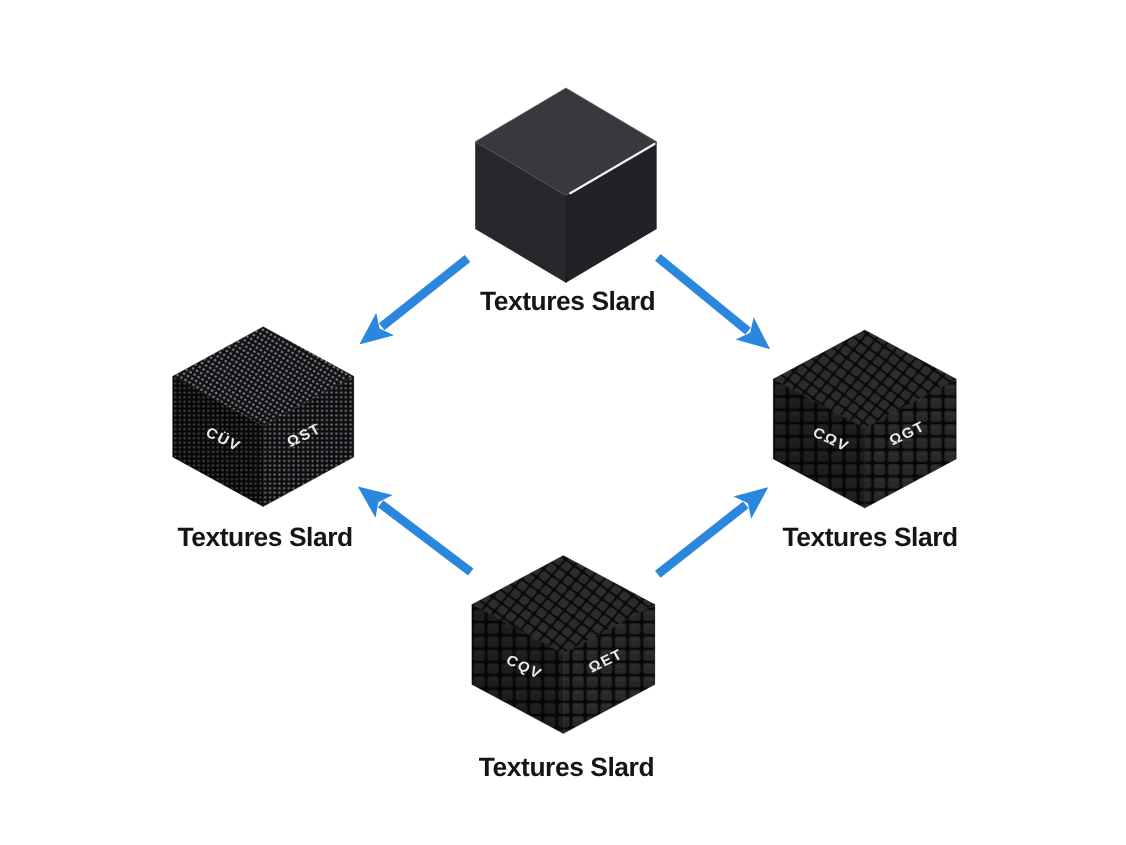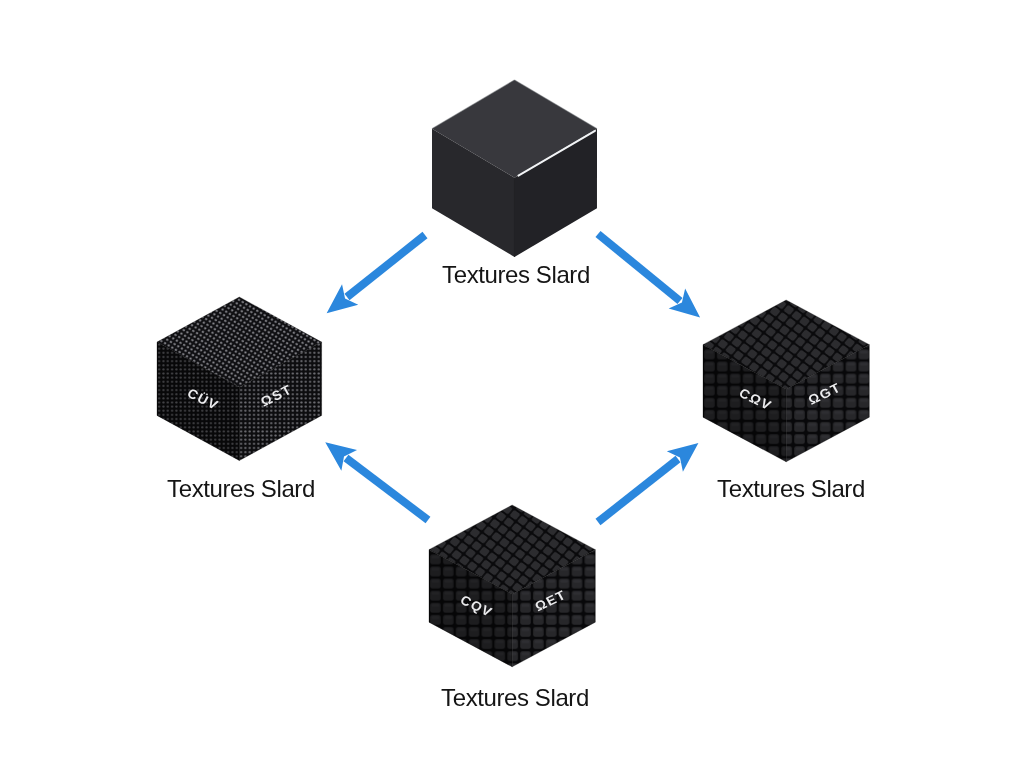--- a/index.html
+++ b/index.html
@@ -1,19 +1,19 @@
 <!DOCTYPE html>
 <html style="--bg: #ffffff; --label: #151515; --face-text: #ececee; --cube-top: #38383d; --cube-left: #28282c; --cube-right: #222226; --edge-hi: #f2f4f6; --mesh-bg: #101013; --mesh-dot: #87878d; --tex-bg: #0a0a0c; --tex-block: #2c2c2f; --arrow: #2b87dd;"><head>
 <meta charset="utf-8">
 <style>
   html,body{margin:0;padding:0;background:#ffffff}
   body{width:1024px;height:768px;overflow:hidden;font-family:"Liberation Sans",sans-serif}
   .canvas{position:relative;width:1024px;height:768px;background:var(--bg,#ffffff)}
   .scene{position:absolute;left:0;top:0}
-  .label{position:absolute;width:320px;text-align:center;font-size:24px;font-weight:400;
+  .label{position:absolute;width:320px;text-align:center;font-size:24px;font-weight:700;
          color:var(--label,#151515);letter-spacing:-0.4px;line-height:28px}
   .arrow-line{stroke:var(--arrow,#2b87dd);stroke-width:8;fill:none}
   .arrow-head{fill:var(--arrow,#2b87dd)}
   .face-smooth-top{fill:var(--cube-top,#38383d)}
   .face-smooth-left{fill:var(--cube-left,#28282c)}
   .face-smooth-right{fill:var(--cube-right,#222226)}
   .mesh-bg{fill:var(--mesh-bg,#101013)}
   .mesh-dot{fill:var(--mesh-dot,#87878d)}
   .tex-bg{fill:var(--tex-bg,#0a0a0c)}
   .tex-block{fill:var(--tex-block,#2c2c2f)}

